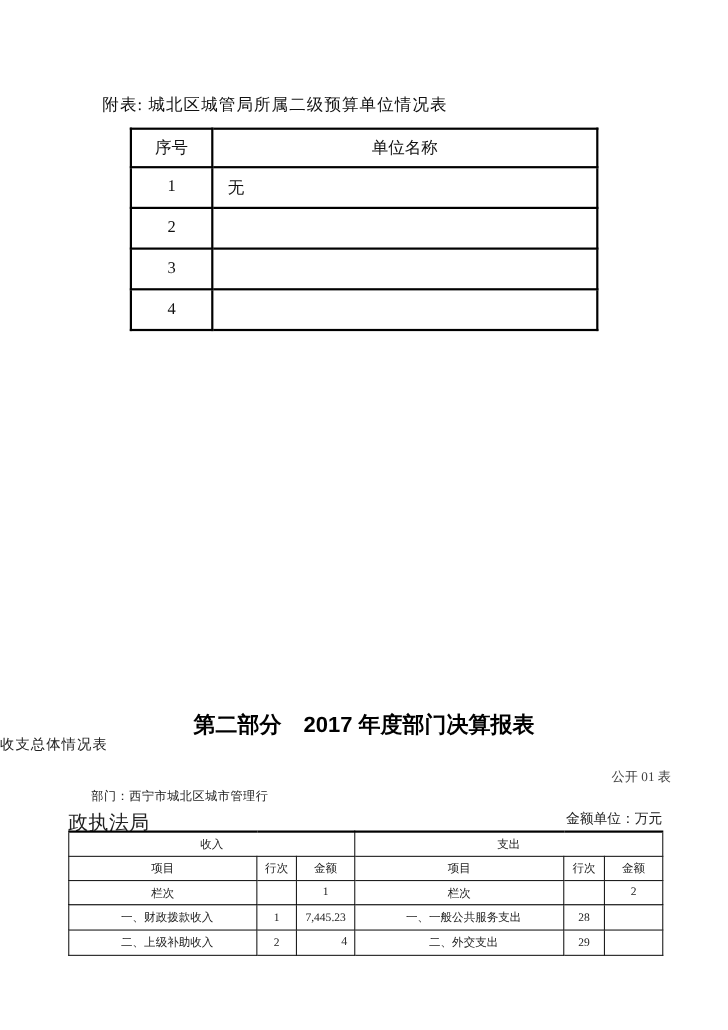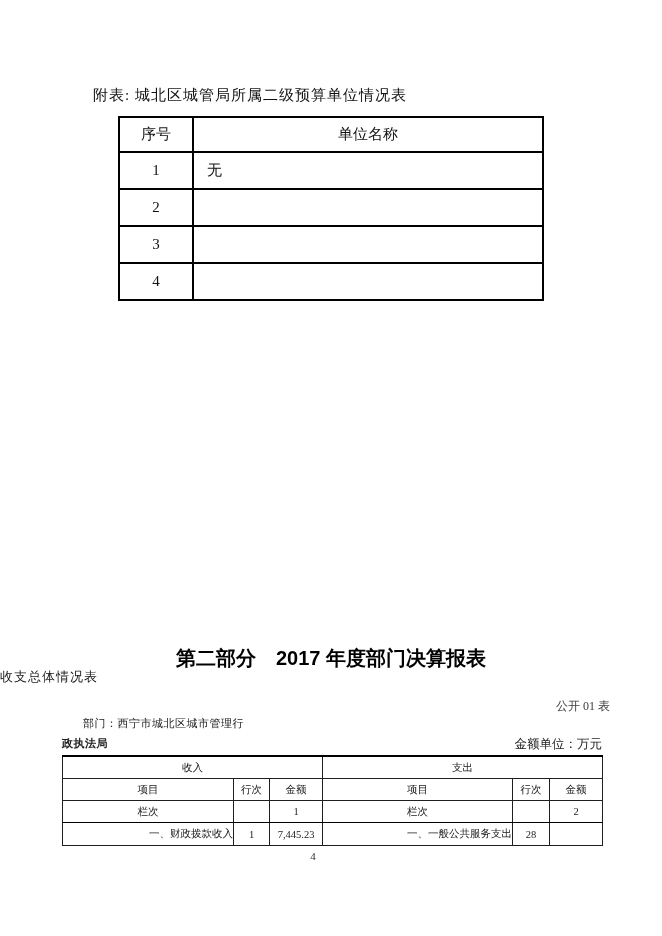--- a/index.html
+++ b/index.html
@@ -84,24 +84,23 @@
     top: 716px;
     font-size: 11px;
     letter-spacing: 0.5px;
     color: #222;
     margin-left: 21px;
   }
   .dept-line2 {
     position: absolute;
     left: 62px;
     top: 736px;
-    font-size: 11px;
+    font-size: 18px;
     letter-spacing: 0.5px;
     color: #222;
-    font-weight: bold;
   }
   .amount-unit {
     position: absolute;
     right: 60px;
     top: 736px;
     font-size: 12.5px;
     color: #222;
   }
 
   
@@ -119,21 +118,21 @@
     font-size: 10.5px;
     color: #222;
     padding: 0;
     vertical-align: middle;
     overflow: hidden;
     white-space: nowrap;
   }
   .balance-table tr.hrow td { height: 21px; text-align: center; margin-left: 25px; }
   .balance-table tr.drow td { height: 22px; }
   .balance-table tr.sep td { border-bottom: 1.5px solid #000; }
-  .balance-table td.item { text-align: right; padding-left: 8px; }
+  .balance-table td.item { text-align: center; padding-left: 8px; }
   .balance-table td.ctr  { text-align: center; }
 
   
   .page-num {
     position: absolute;
     left: 0;
     right: 36px;
     top: 850px;
     text-align: center;
     font-size: 11px;
@@ -219,18 +218,26 @@
         <td class="ctr">2</td>
       </tr>
       <tr class="drow">
         <td class="item">一、财政拨款收入</td>
         <td class="ctr">1</td>
         <td class="ctr">7,445.23</td>
         <td class="item">一、一般公共服务支出</td>
         <td class="ctr">28</td>
         <td class="ctr"></td>
       </tr>
+      <tr class="drow">
+        <td class="item">二、上级补助收入</td>
+        <td class="ctr">2</td>
+        <td class="ctr"></td>
+        <td class="item">二、外交支出</td>
+        <td class="ctr">29</td>
+        <td class="ctr"></td>
+      </tr>
     </tbody>
   </table>
 
   <div class="page-num">4</div>
 
 </div>
 
 </body></html>

